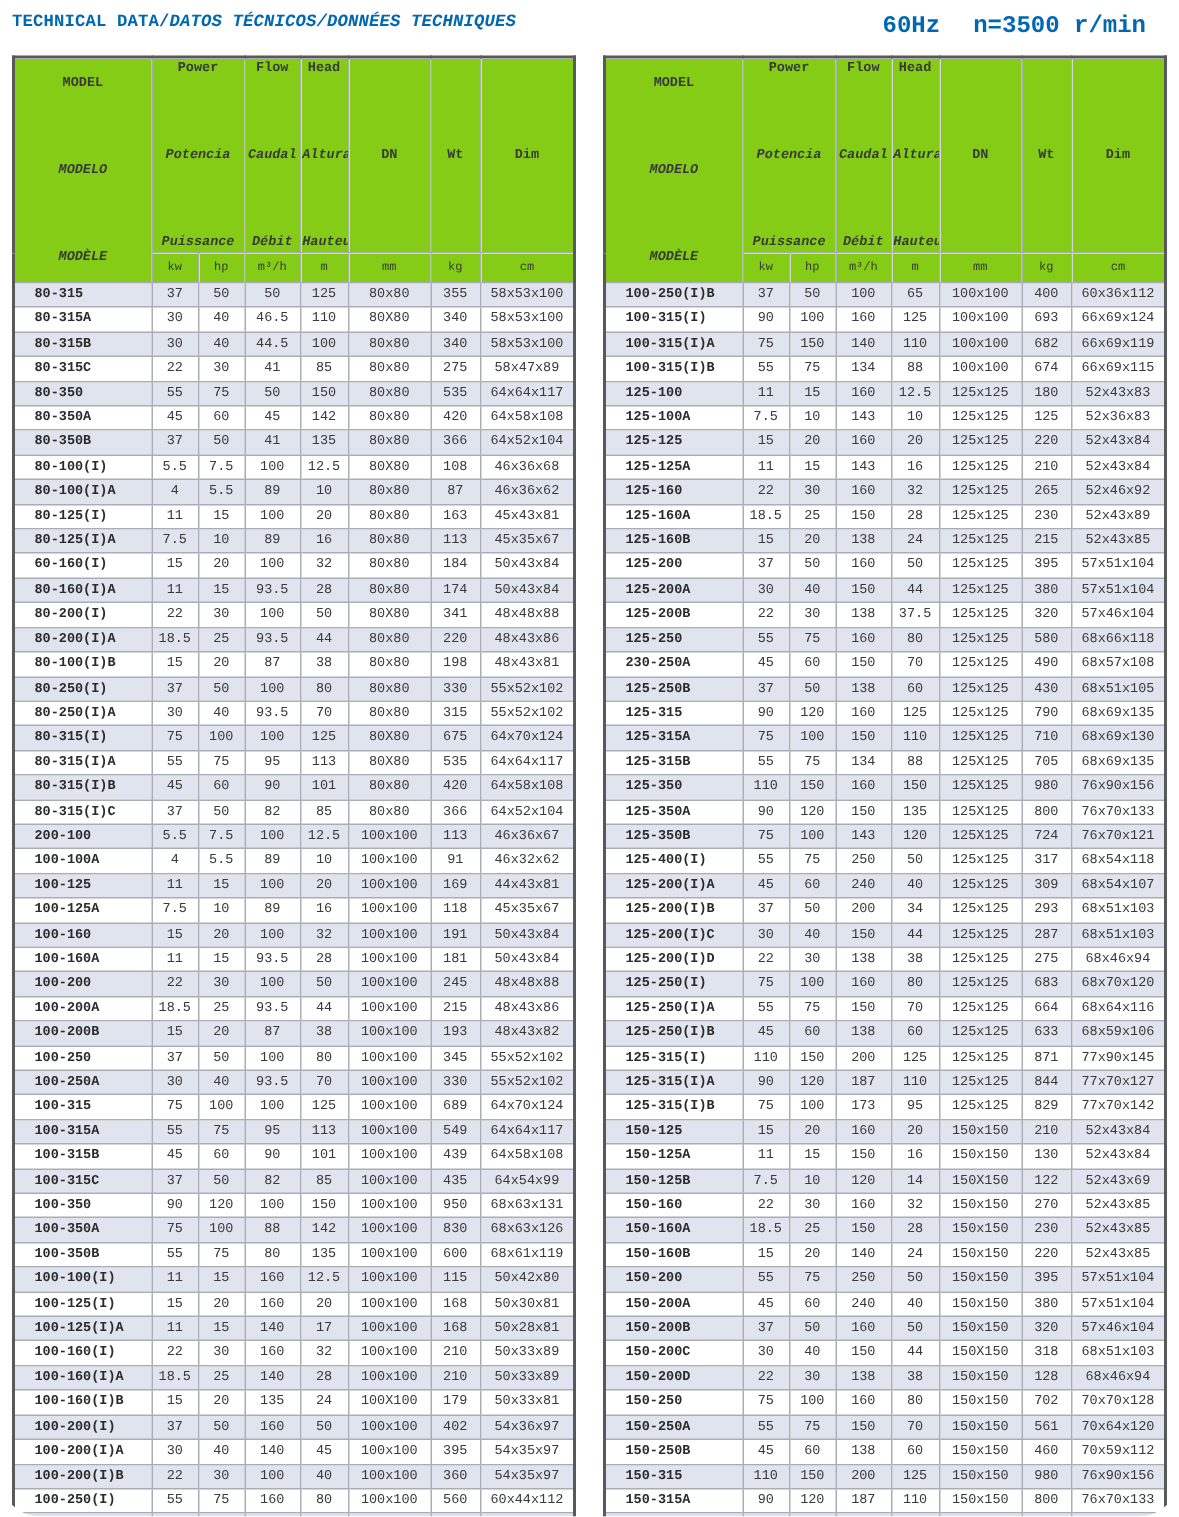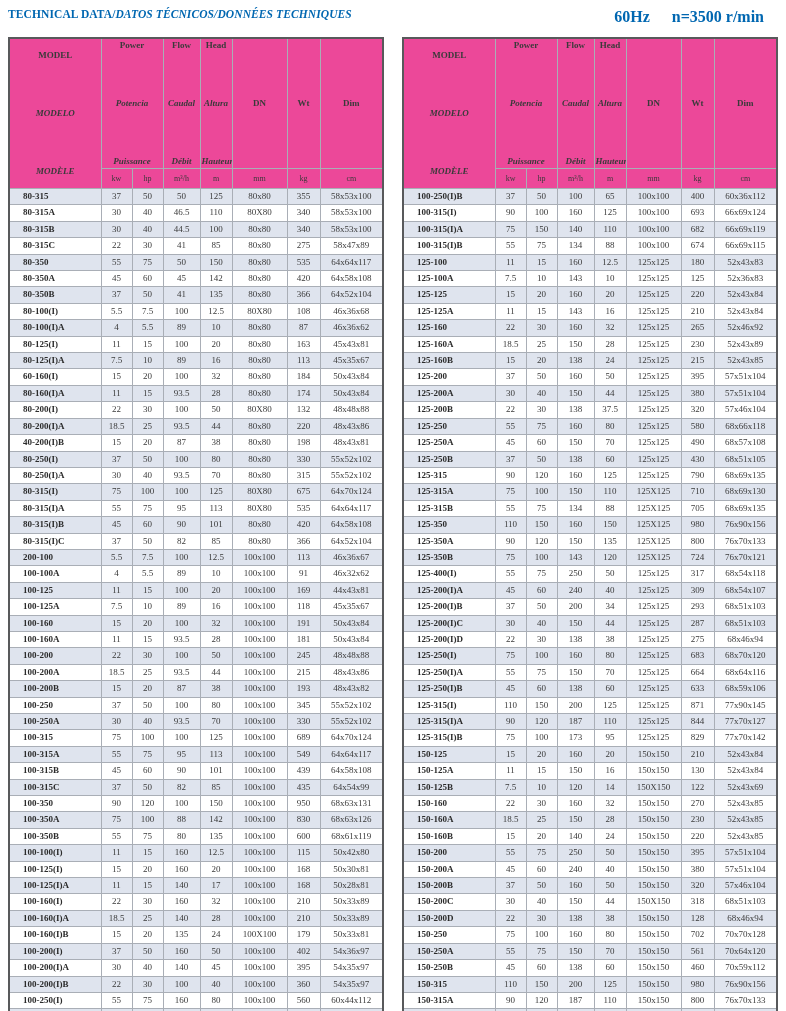--- a/index.html
+++ b/index.html
@@ -1,22 +1,23 @@
 <!DOCTYPE html>
 <html><head>
 <meta charset="utf-8">
 <style>
   html,body{margin:0;padding:0;background:#ffffff;}
   .page{
     position:relative;
     width:786px;height:1011px;
     background:#ffffff;
-    font-family:Liberation Serif, serif;
+    font-family:Liberation Mono, monospace;
     overflow:hidden;
     box-sizing:border-box;
+    border-radius:27px;
   }
   .title-bar{
     display:flex;
     justify-content:space-between;
     align-items:flex-start;
     padding:8px 10px 0 8px;
   }
   .doc-title{
     font-size:11.5px;
     font-weight:bold;
@@ -47,21 +48,21 @@
     background:#ffffff;
   }
   table.spec th, table.spec td{
     border:1px solid #a9aeb6;
     text-align:center;
     color:#3a3a3a;
     overflow:hidden;
     white-space:nowrap;
   }
   
-  thead th{background:#ec4899;vertical-align:middle;}
+  thead th{background:#84cc16;vertical-align:middle;}
   th.hdr-name{
     font-size:9px;
     font-weight:bold;
     height:50px;
     line-height:11px;
     color:#2b2b2b;
   }
   th.hdr-name .sub{font-style:italic;display:block;margin-top:47px;}
   th.hdr-name .main{display:block;}
   th.units{
@@ -286,35 +287,35 @@
             <td>174</td>
             <td>50x43x84</td>
           </tr>
           <tr>
             <td class="model">80-200(I)</td>
             <td>22</td>
             <td>30</td>
             <td>100</td>
             <td>50</td>
             <td>80X80</td>
-            <td>132</td>
+            <td>341</td>
             <td>48x48x88</td>
           </tr>
           <tr>
             <td class="model">80-200(I)A</td>
             <td>18.5</td>
             <td>25</td>
             <td>93.5</td>
             <td>44</td>
             <td>80x80</td>
             <td>220</td>
             <td>48x43x86</td>
           </tr>
           <tr>
-            <td class="model">40-200(I)B</td>
+            <td class="model">80-100(I)B</td>
             <td>15</td>
             <td>20</td>
             <td>87</td>
             <td>38</td>
             <td>80x80</td>
             <td>198</td>
             <td>48x43x81</td>
           </tr>
           <tr>
             <td class="model">80-250(I)</td>
@@ -861,21 +862,21 @@
             <td class="model">125-250</td>
             <td>55</td>
             <td>75</td>
             <td>160</td>
             <td>80</td>
             <td>125x125</td>
             <td>580</td>
             <td>68x66x118</td>
           </tr>
           <tr>
-            <td class="model">125-250A</td>
+            <td class="model">230-250A</td>
             <td>45</td>
             <td>60</td>
             <td>150</td>
             <td>70</td>
             <td>125x125</td>
             <td>490</td>
             <td>68x57x108</td>
           </tr>
           <tr>
             <td class="model">125-250B</td>

